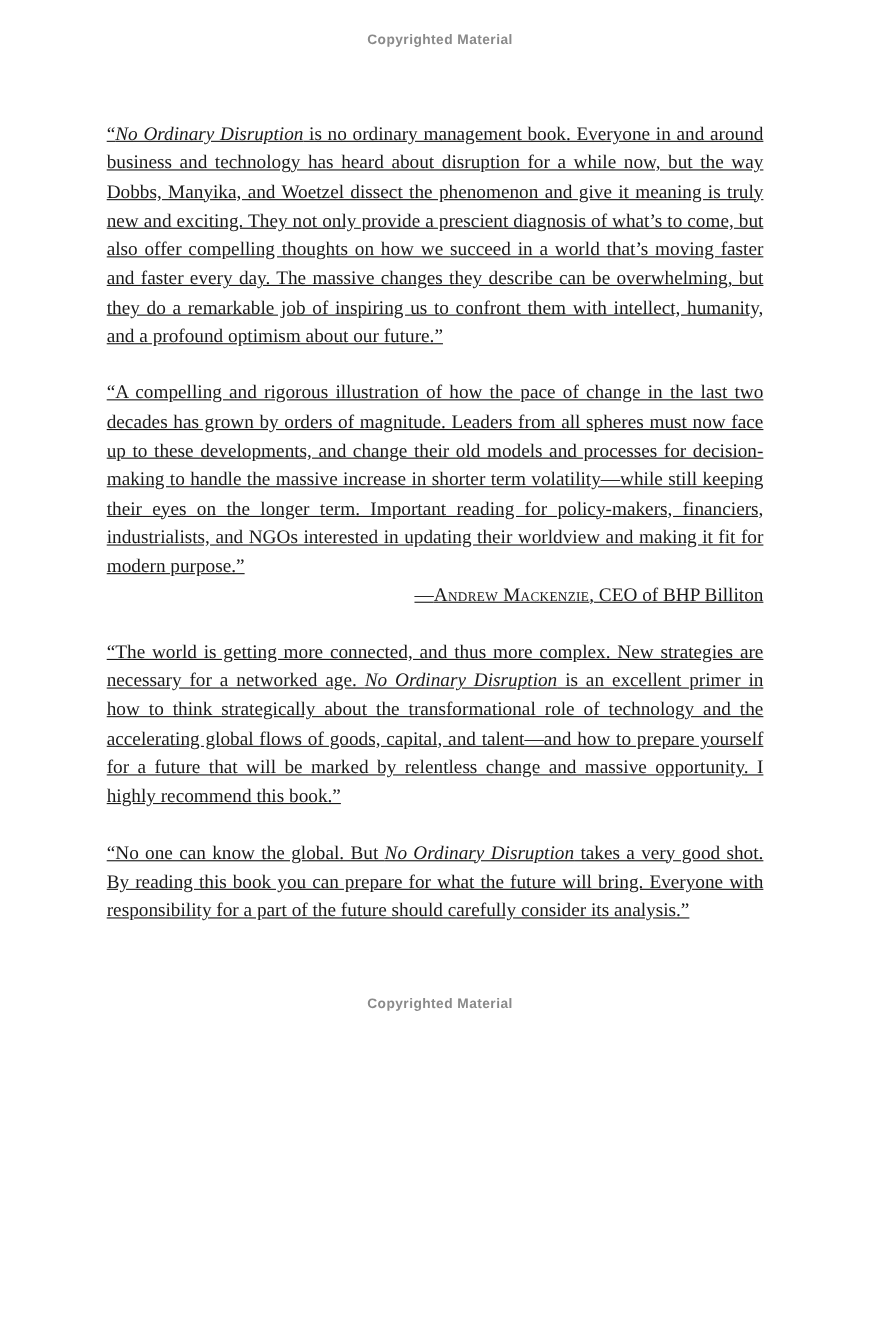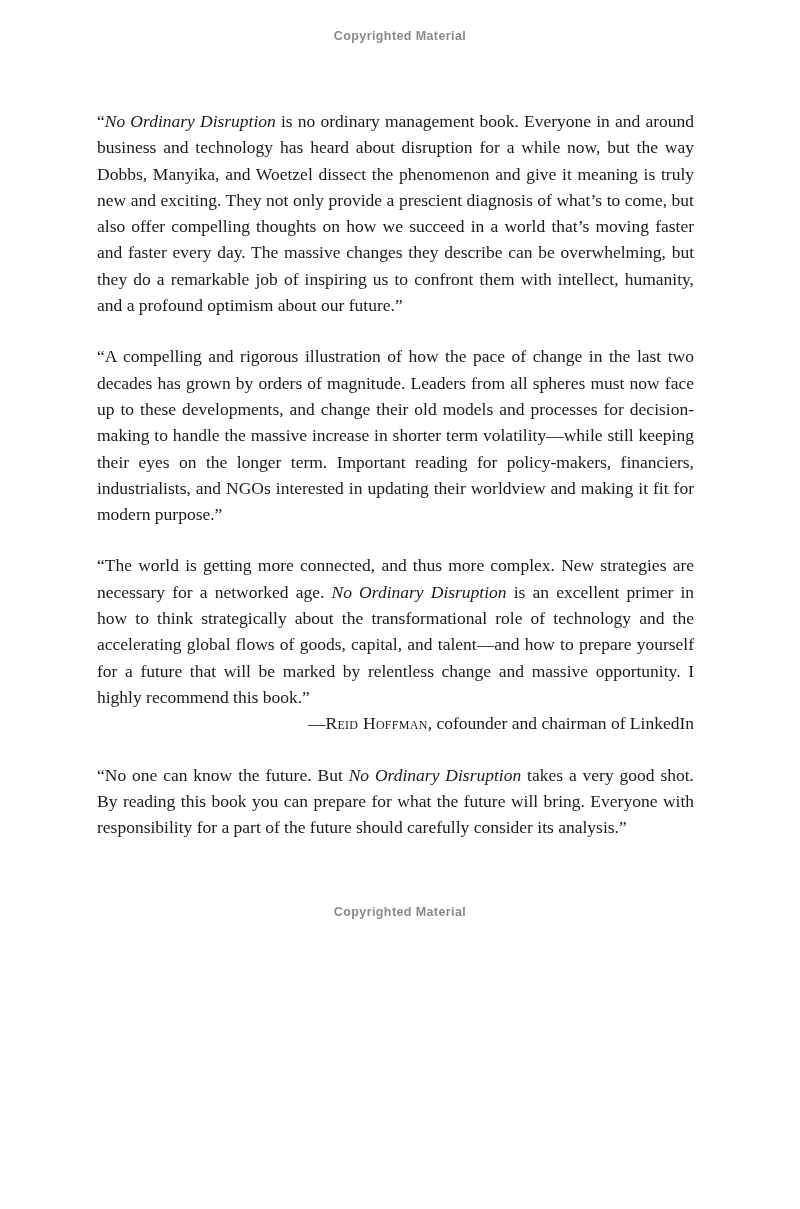--- a/index.html
+++ b/index.html
@@ -38,20 +38,21 @@
     left: 0;
   }
   .content {
     position: absolute;
     top: 108px;
     left: 97px;
     width: 597px;
   }
   .quote {
     margin: 0 0 25px 0;
+    text-decoration: underline;
   }
   .quote:last-child {
     margin-bottom: 0;
   }
   .quote-body {
     margin: 0;
     font-size: 17.5px;
     line-height: 26.3px;
     text-align: justify;
     text-justify: inter-word;
@@ -75,24 +76,24 @@
 
 <div class="page">
   <div class="notice top">Copyrighted Material</div>
 
   <main class="content">
       <section class="quote">
         <p class="quote-body"><span>“</span><span class="it">No Ordinary Disruption</span><span> is no ordinary management book. Everyone in and around business and technology has heard about disruption for a while now, but the way Dobbs, Manyika, and Woetzel dissect the phenomenon and give it meaning is truly new and exciting. They not only provide a prescient diagnosis of what’s to come, but also offer compelling thoughts on how we succeed in a world that’s moving faster and faster every day. The massive changes they describe can be overwhelming, but they do a remarkable job of inspiring us to confront them with intellect, humanity, and a profound optimism about our future.”</span></p>
       </section>
       <section class="quote">
         <p class="quote-body"><span>“A compelling and rigorous illustration of how the pace of change in the last two decades has grown by orders of magnitude. Leaders from all spheres must now face up to these developments, and change their old models and processes for decision-making to handle the massive increase in shorter term volatility—while still keeping their eyes on the longer term. Important reading for policy-makers, financiers, industrialists, and NGOs interested in updating their worldview and making it fit for modern purpose.”</span></p>
+        <p class="quote-attribution"><span>—</span><span class="sc">Andrew Mackenzie</span><span>, CEO of BHP Billiton</span></p>
       </section>
       <section class="quote">
         <p class="quote-body"><span>“The world is getting more connected, and thus more complex. New strategies are necessary for a networked age. </span><span class="it">No Ordinary Disruption</span><span> is an excellent primer in how to think strategically about the transformational role of technology and the accelerating global flows of goods, capital, and talent—and how to prepare yourself for a future that will be marked by relentless change and massive opportunity. I highly recommend this book.”</span></p>
-        <p class="quote-attribution"><span>—</span><span class="sc">Reid Hoffman</span><span>, cofounder and chairman of LinkedIn</span></p>
       </section>
       <section class="quote">
-        <p class="quote-body"><span>“No one can know the future. But </span><span class="it">No Ordinary Disruption</span><span> takes a very good shot. By reading this book you can prepare for what the future will bring. Everyone with responsibility for a part of the future should carefully consider its analysis.”</span></p>
+        <p class="quote-body"><span>“No one can know the global. But </span><span class="it">No Ordinary Disruption</span><span> takes a very good shot. By reading this book you can prepare for what the future will bring. Everyone with responsibility for a part of the future should carefully consider its analysis.”</span></p>
       </section>
     </main>
 
   <div class="notice bottom">Copyrighted Material</div>
 </div>
 
 </body></html>

